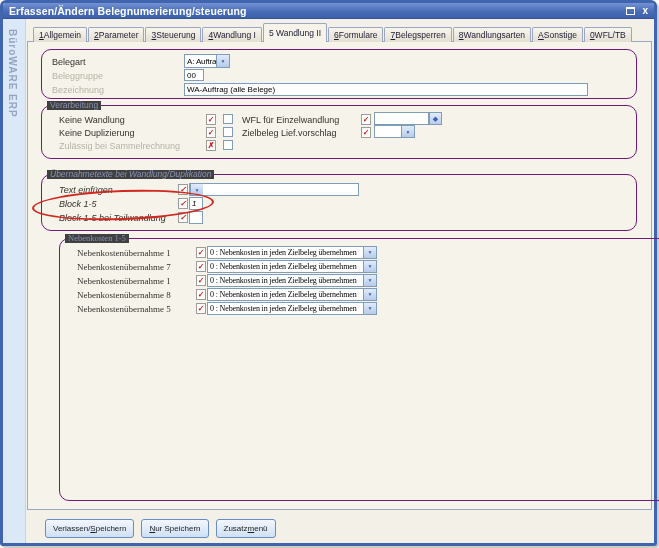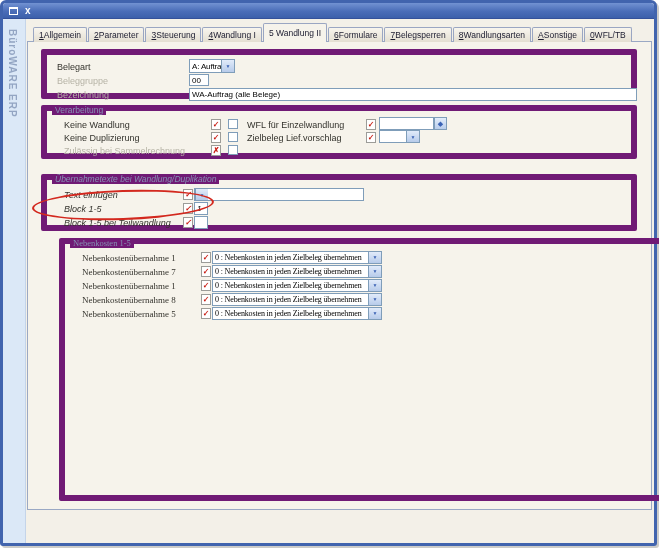--- a/index.html
+++ b/index.html
@@ -27,22 +27,22 @@
   .tabbar{position:absolute;left:30px;top:20px;height:19px;display:flex;align-items:flex-end;z-index:3;}
   .tab{display:flex;align-items:center;padding:0 5px;font-size:8.5px;height:15px;box-sizing:border-box;
        background:linear-gradient(#f8f5ee,#e4dfd2);border:1px solid #9aa6c2;border-bottom:none;
        border-radius:2px 2px 0 0;margin-right:1px;color:#1c1c30;white-space:nowrap;cursor:default;}
   .tab.active{height:19px;background:#f6f3eb;position:relative;z-index:4;}
   .accel{text-decoration:underline;}
   
   .page{position:absolute;left:24px;top:38px;width:625px;height:469px;box-sizing:border-box;
         background:#f6f3eb;border:1px solid #9aa8c4;z-index:1;}
   
-  .group{position:absolute;border:6px solid #701a75;border-radius:2px;box-sizing:border-box;}
-  .gtitle{position:absolute;top:-5px;left:5px;background:#701a75;padding:0 3px;font-size:8.5px;
+  .group{position:absolute;border:1px solid #701a75;border-radius:10px;box-sizing:border-box;}
+  .gtitle{position:absolute;top:-5px;left:5px;background:#404040;padding:0 3px;font-size:8.5px;
           color:#8691b4;white-space:nowrap;line-height:9px;}
   .g0{left:13px;top:7px;width:596px;height:50px;}
   .g1{left:13px;top:63px;width:596px;height:54px;}
   .g2{left:13px;top:132px;width:596px;height:57px;font-style:italic;}
   .g3{left:31px;top:196px;width:646px;height:263px;font-family:Liberation Serif, serif;}
   
   .lbl{position:absolute;font-size:9px;color:#34332d;white-space:nowrap;line-height:10px;}
   .lbl.dis{color:#b6b3a6;}
   .inp{position:absolute;background:#fff;border:1px solid #7f9db9;box-sizing:border-box;
        font-size:8px;color:#000;padding:0 2px;display:flex;align-items:center;
@@ -67,20 +67,21 @@
   .pbtn{height:17px;padding:0 7px;display:inline-flex;align-items:center;
         background:linear-gradient(#f2f7fd,#cfe0f4);border:1px solid #688cc4;border-radius:3px;
         font-size:8px;color:#1d1d1d;margin-right:7px;white-space:nowrap;cursor:default;}
 </style>
 </head>
 <body>
 
 <div class="frame">
 
   <div class="titlebar">
+    <span class="title">Erfassen/Ändern Belegnumerierung/steuerung</span>
     <span class="tbi">
       <span class="tb-restore"></span>
       <span class="tb-close">x</span>
     </span>
   </div>
 
   <div class="strip">
     <span class="brand">BüroWARE ERP</span>
   </div>
 
@@ -131,21 +132,21 @@
 
     <div class="group g0">
       <div class="lbl" style="left:10px;top:7px">Belegart</div>
       <div class="combo" style="left:142px;top:4px;width:46px;height:14px">
         <span class="val">A: Auftrag</span>
           <span class="dbtn">▼</span>
       </div>
       <div class="lbl dis" style="left:10px;top:21px">Beleggruppe</div>
       <div class="inp" style="left:142px;top:19px;width:20px;height:12px">00</div>
       <div class="lbl dis" style="left:10px;top:35px">Bezeichnung</div>
-      <div class="inp" style="left:142px;top:33px;width:448px;height:13px">WA-Auftrag (alle Belege)</div>
+      <div class="inp" style="left:142px;top:33px;width:404px;height:13px">WA-Auftrag (alle Belege)</div>
     </div>
 
     <div class="group g1">
       <span class="gtitle">Verarbeitung</span>
       <div class="lbl" style="left:17px;top:9px">Keine Wandlung</div>
       <span class="flag" style="left:164px;top:8px">✓</span>
       <span class="cb" style="left:181px;top:8px"></span>
       <div class="lbl" style="left:17px;top:22px">Keine Duplizierung</div>
       <span class="flag" style="left:164px;top:21px">✓</span>
       <span class="cb" style="left:181px;top:21px"></span>
@@ -211,14 +212,31 @@
       <span class="flag" style="left:136px;top:64px">✓</span>
       <div class="combo" style="left:147px;top:63px;width:170px;height:13px">
         <span class="val">0 : Nebenkosten in jeden Zielbeleg übernehmen</span>
           <span class="dbtn">▼</span>
       </div>
     </div>
 
     <div class="ellipse"></div>
   </div>
 
+  <div class="footer">
+    <div class="pbtn">
+        <span>Verlassen/</span>
+        <span class="accel">S</span>
+        <span>peichern</span>
+      </div>
+    <div class="pbtn">
+        <span></span>
+        <span class="accel">N</span>
+        <span>ur Speichern</span>
+      </div>
+    <div class="pbtn">
+        <span>Zusatz</span>
+        <span class="accel">m</span>
+        <span>enü</span>
+      </div>
+  </div>
 
 </div>
 
 </body></html>

